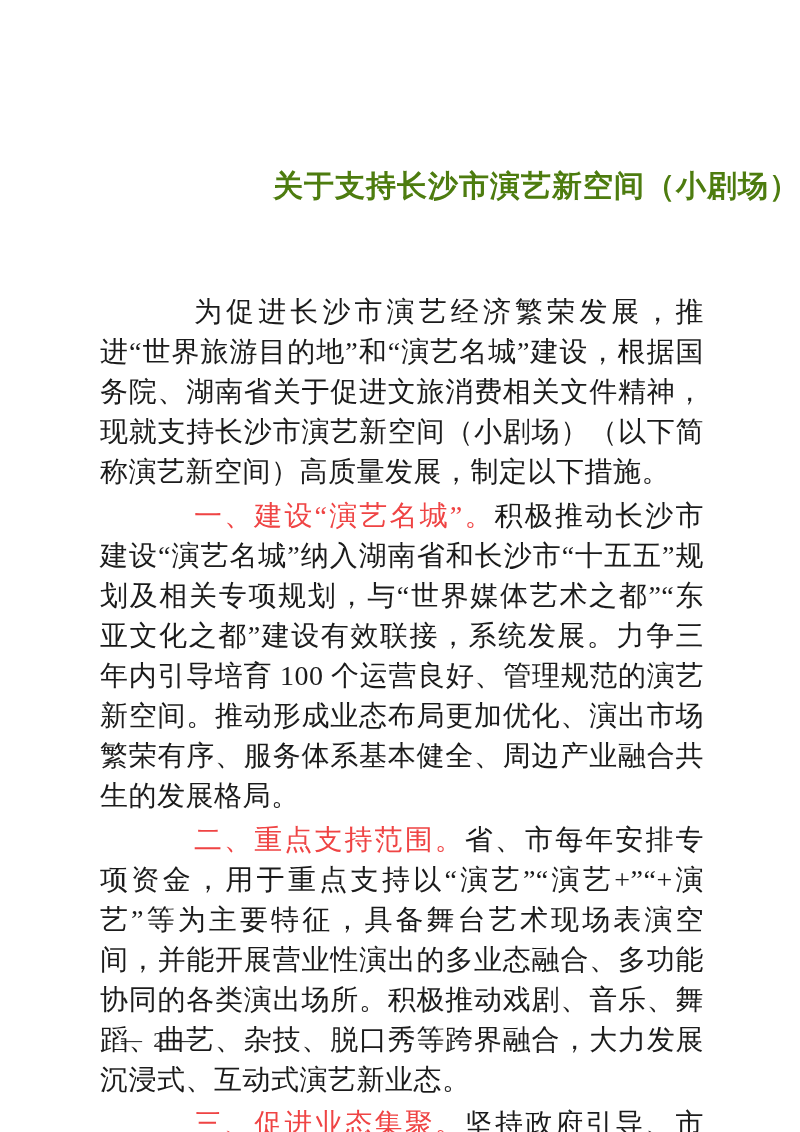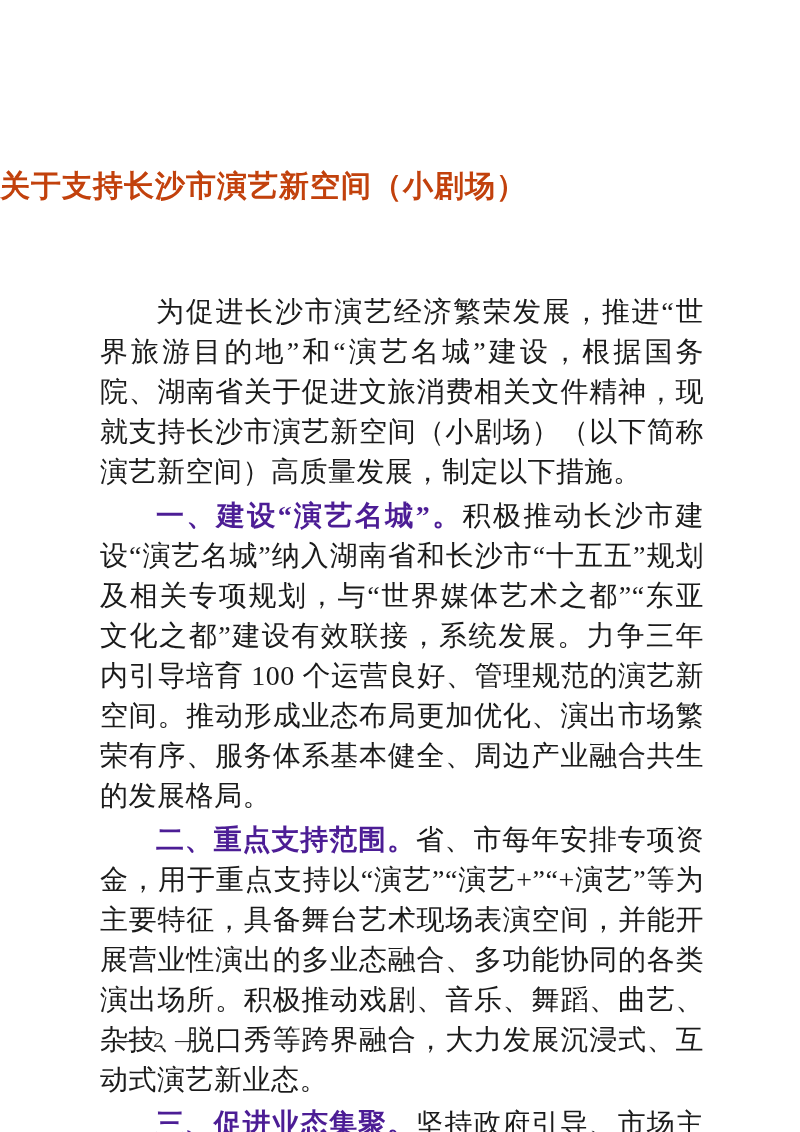--- a/index.html
+++ b/index.html
@@ -21,26 +21,26 @@
     width: 800px;
     height: 1132px;
     background: #ffffff;
   }
   .doc-title {
     position: absolute;
     top: 160px;
     left: 0;
     width: 100%;
     margin: 0;
-    text-align: left;
+    text-align: right;
     font-size: 30px;
     font-weight: bold;
     line-height: 52px;
     letter-spacing: 1px;
-    color: #c2410c;
+    color: #4d7c0f;
   }
   .doc-title .title-line {
     display: block;
   }
   .doc-body {
     position: absolute;
     top: 292px;
     left: 100px;
     width: 604px;
     font-size: 28px;
@@ -51,22 +51,23 @@
     color: #1b1b1b;
   }
   .doc-body p {
     margin: 0;
     text-indent: 2em;
   }
   .doc-body p + p {
     margin-top: 4px;
   }
   .para-lead {
-    font-weight: bold;
-    color: #4c1d95;
+    font-weight: normal;
+    color: #ef4444;
+    margin-left: 38px;
   }
   .page-footer {
     position: absolute;
     top: 1028px;
     left: 121px;
     font-size: 21px;
     letter-spacing: 3px;
     color: #2a2a2a;
   }
 </style>

